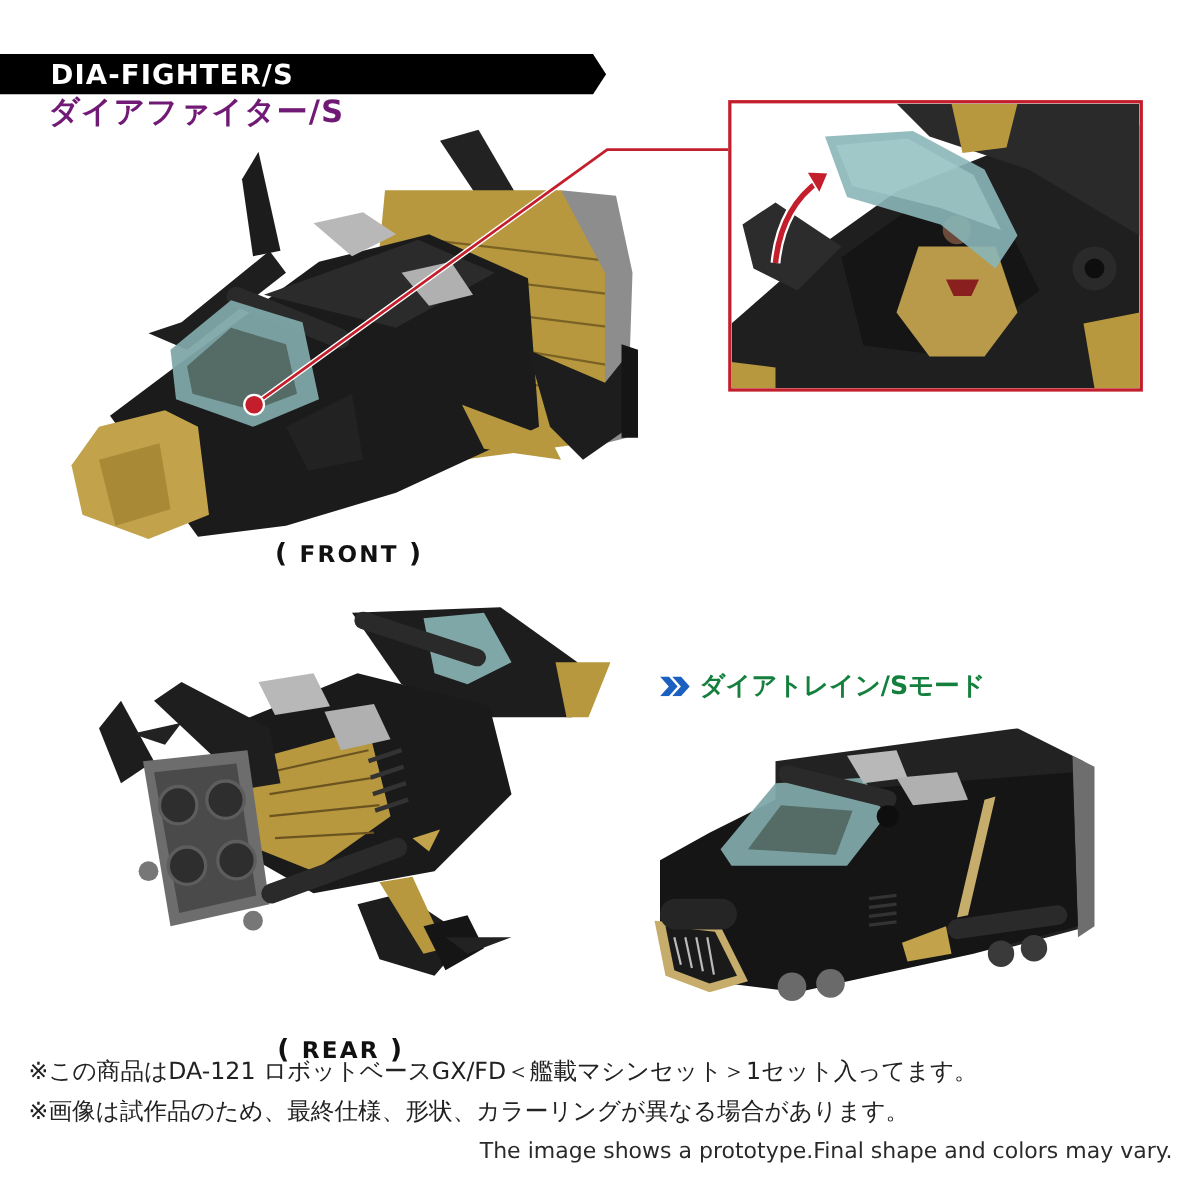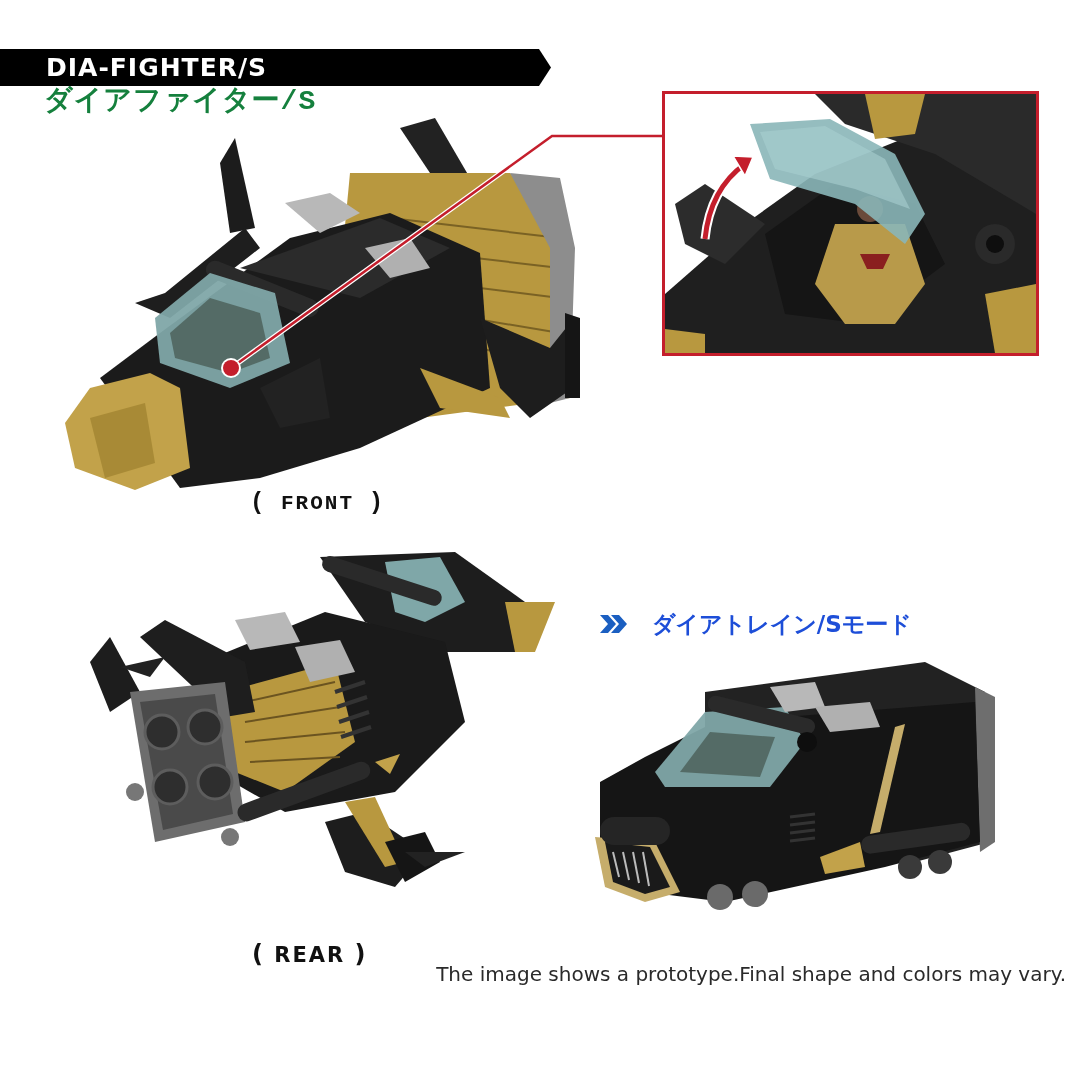--- a/index.html
+++ b/index.html
@@ -6,40 +6,40 @@
   body { width:1080px; height:1080px; position:relative; overflow:hidden;
          font-family:"DejaVu Sans", "Liberation Sans", sans-serif; color:#111; }
 
   
   .banner { position:absolute; left:0; top:37px; width:551px; height:37px;margin-top:12px; }
   .banner svg { position:absolute; left:0; top:0; }
   .banner-text { position:absolute; left:46px; top:4px; color:#fff; font-size:25px;
                  font-weight:bold; letter-spacing:1px; line-height:30px;
                  font-family:"DejaVu Sans", sans-serif; }
   .subtitle { position:absolute; left:44px; top:84px; font-size:28px; font-weight:bold;
-              color:#15803d; letter-spacing:1px; line-height:36px;font-family:Liberation Mono, monospace; }
+              color:#701a75; letter-spacing:1px; line-height:36px; }
 
   
   .photo { position:absolute; }
   .photo svg { display:block; }
 
   
   .inset { position:absolute; left:662px; top:91px; width:371px; height:259px;
            border:3px solid #c41e2c; background:#f4f4f4; overflow:hidden; }
 
   
   .view-label { position:absolute; font-size:21px; font-weight:bold; letter-spacing:2px;
                 color:#111; line-height:26px; }
   .view-label .hl { position:relative; display:inline-block; }
   .view-label .hl::after { content:""; position:absolute; left:-2px; right:-2px; bottom:1px;
                            height:7px; background:#f4e08a; z-index:-1; }
   .paren { font-weight:bold; font-size:24px; }
 
   .mode-title { position:absolute; left:600px; top:608px; font-size:23px; font-weight:bold;
-                color:#1d4ed8; line-height:32px; display:flex; align-items:center; gap:24px; }
+                color:#15803d; line-height:32px; display:flex; align-items:center; gap:8px; }
   .mode-title .chev { display:inline-block; width:28px; height:18px; }
 
   
   .notes { position:absolute; left:26px; top:957px; width:1040px; }
   .note { font-size:21.5px; line-height:36px; color:#222; white-space:nowrap;
           font-family:"DejaVu Sans", sans-serif; }
   .note.en { font-size:20px; line-height:34px; color:#2a2a2a;text-align:right; }
 
   .callout { position:absolute; left:0; top:0; pointer-events:none; }
 </style>
@@ -123,21 +123,21 @@
     <circle cx="330" cy="150" r="9" fill="#0e0e0e"></circle>
     <polygon points="0,235 40,240 40,259 0,259" fill="#b8983f"></polygon>
     <polygon points="320,200 371,190 371,259 330,259" fill="#b8983f"></polygon>
 
     <path d="M 40 145 Q 45 95 80 70" fill="none" stroke="#fff" stroke-width="9"></path>
     <path d="M 40 145 Q 45 95 80 70" fill="none" stroke="#c41e2c" stroke-width="5"></path>
     <polygon points="68,62 88,63 80,82" fill="#c41e2c" stroke="#fff" stroke-width="1.5"></polygon>
   </svg>
 </div>
 
-<div class="view-label" style="left:250px; top:490px;font-family:Liberation Mono, monospace;">
+<div class="view-label" style="left:250px; top:490px;">
   <span class="paren">(</span>
   <span class="hl">FRONT</span>
   <span class="paren">)</span>
 </div>
 
 <div class="photo" style="left:65px; top:542px;">
   <svg width="490" height="365" viewBox="0 0 490 365">
 
     <polygon points="255,15 390,10 460,60 455,110 380,110 300,80" fill="#1d1d1d"></polygon>
     <polygon points="320,20 375,15 400,60 360,80 330,70" fill="#7fa7a8"></polygon>
@@ -240,14 +240,16 @@
     <rect x="275" y="175" width="110" height="18" rx="9" fill="#2a2a2a" transform="rotate(-8 275 175)"></rect>
 
     <circle cx="135" cy="235" r="13" fill="#6a6a6a"></circle>
     <circle cx="170" cy="232" r="13" fill="#6a6a6a"></circle>
     <circle cx="325" cy="205" r="12" fill="#3a3a3a"></circle>
     <circle cx="355" cy="200" r="12" fill="#3a3a3a"></circle>
   </svg>
 </div>
 
 <div class="notes">
+  <div class="note">※この商品はDA-121 ロボットベースGX/FD＜艦載マシンセット＞1セット入ってます。</div>
+  <div class="note">※画像は試作品のため、最終仕様、形状、カラーリングが異なる場合があります。</div>
   <div class="note en">The image shows a prototype.Final shape and colors may vary.</div>
 </div>
 
 </body></html>

